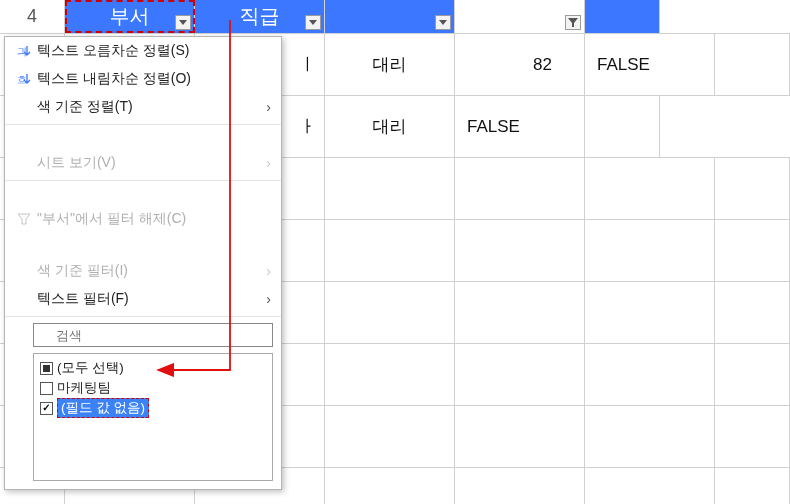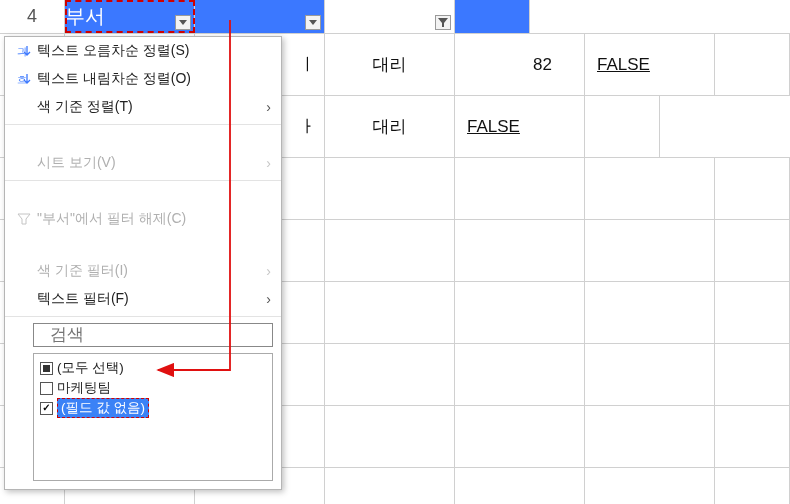--- a/index.html
+++ b/index.html
@@ -48,27 +48,26 @@
       background: #fff;
       position: relative;
     }
     .cell.num {
       justify-content: flex-end;
       padding-right: 32px;
     }
     .cell.txt {
       justify-content: flex-start;
       padding-left: 12px;
-      text-decoration: underline;
     }
     .header-row .cell {
       background: #3b78ff;
       color: #fff;
       font-size: 20px;
-      justify-content: flex-start;
+      justify-content: center;
     }
     .filter-btn {
       position: absolute;
       right: 3px;
       bottom: 3px;
       width: 16px;
       height: 15px;
       background: #f3f3f3;
       border: 1px solid #9a9a9a;
       display: flex;
@@ -124,22 +123,22 @@
       margin: 3px 0;
     }
     .search-box {
       margin: 6px 8px 6px 28px;
       height: 24px;
     }
     .search-box input {
       width: 100%;
       height: 100%;
       border: 1px solid #888;
-      padding: 0 16px;
-      font-size: 17px;
+      padding: 0 22px;
+      font-size: 13px;
       font-family: inherit;
       outline: none;
     }
     .check-list {
       margin: 0 8px 8px 28px;
       border: 1px solid #aaa;
       height: 128px;
       padding: 4px 6px;
       overflow: auto;
     }
@@ -196,20 +195,28 @@
     <div class="row-header">4</div>
     <div class="cell header-cell-highlight">
       <span>부서</span>
       <div class="filter-btn">
         <svg width="8" height="6">
             <polygon points="0,0 8,0 4,5" fill="#555"></polygon>
           </svg>
       </div>
     </div>
     <div class="cell">
+      <span>직급</span>
+      <div class="filter-btn">
+        <svg width="8" height="6">
+            <polygon points="0,0 8,0 4,5" fill="#555"></polygon>
+          </svg>
+      </div>
+    </div>
+    <div class="cell">
       <div class="filter-btn">
         <svg width="8" height="6">
             <polygon points="0,0 8,0 4,5" fill="#555"></polygon>
           </svg>
       </div>
     </div>
     <div class="cell" style="background:#fff;">
       <span></span>
       <div class="filter-btn">
         <svg width="10" height="10">

